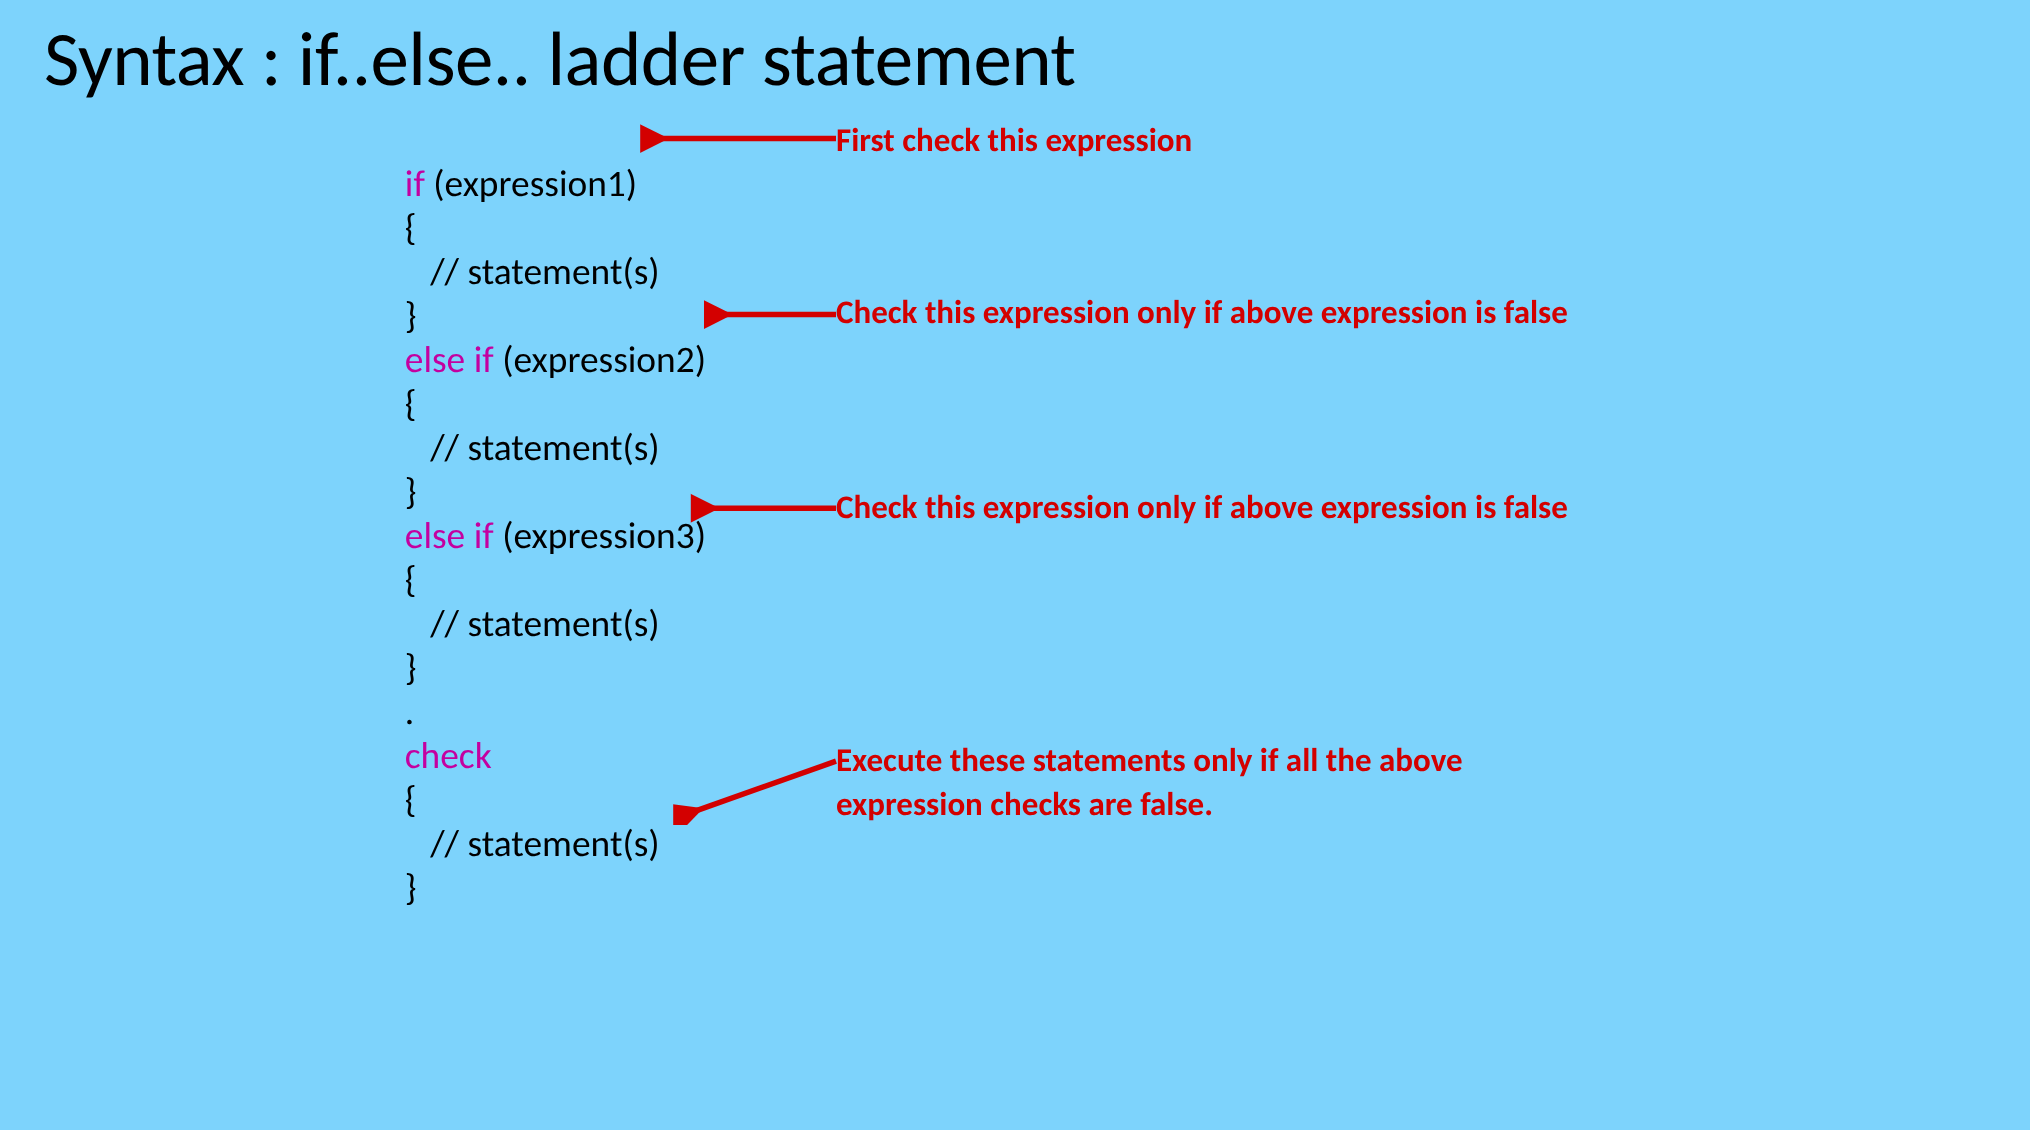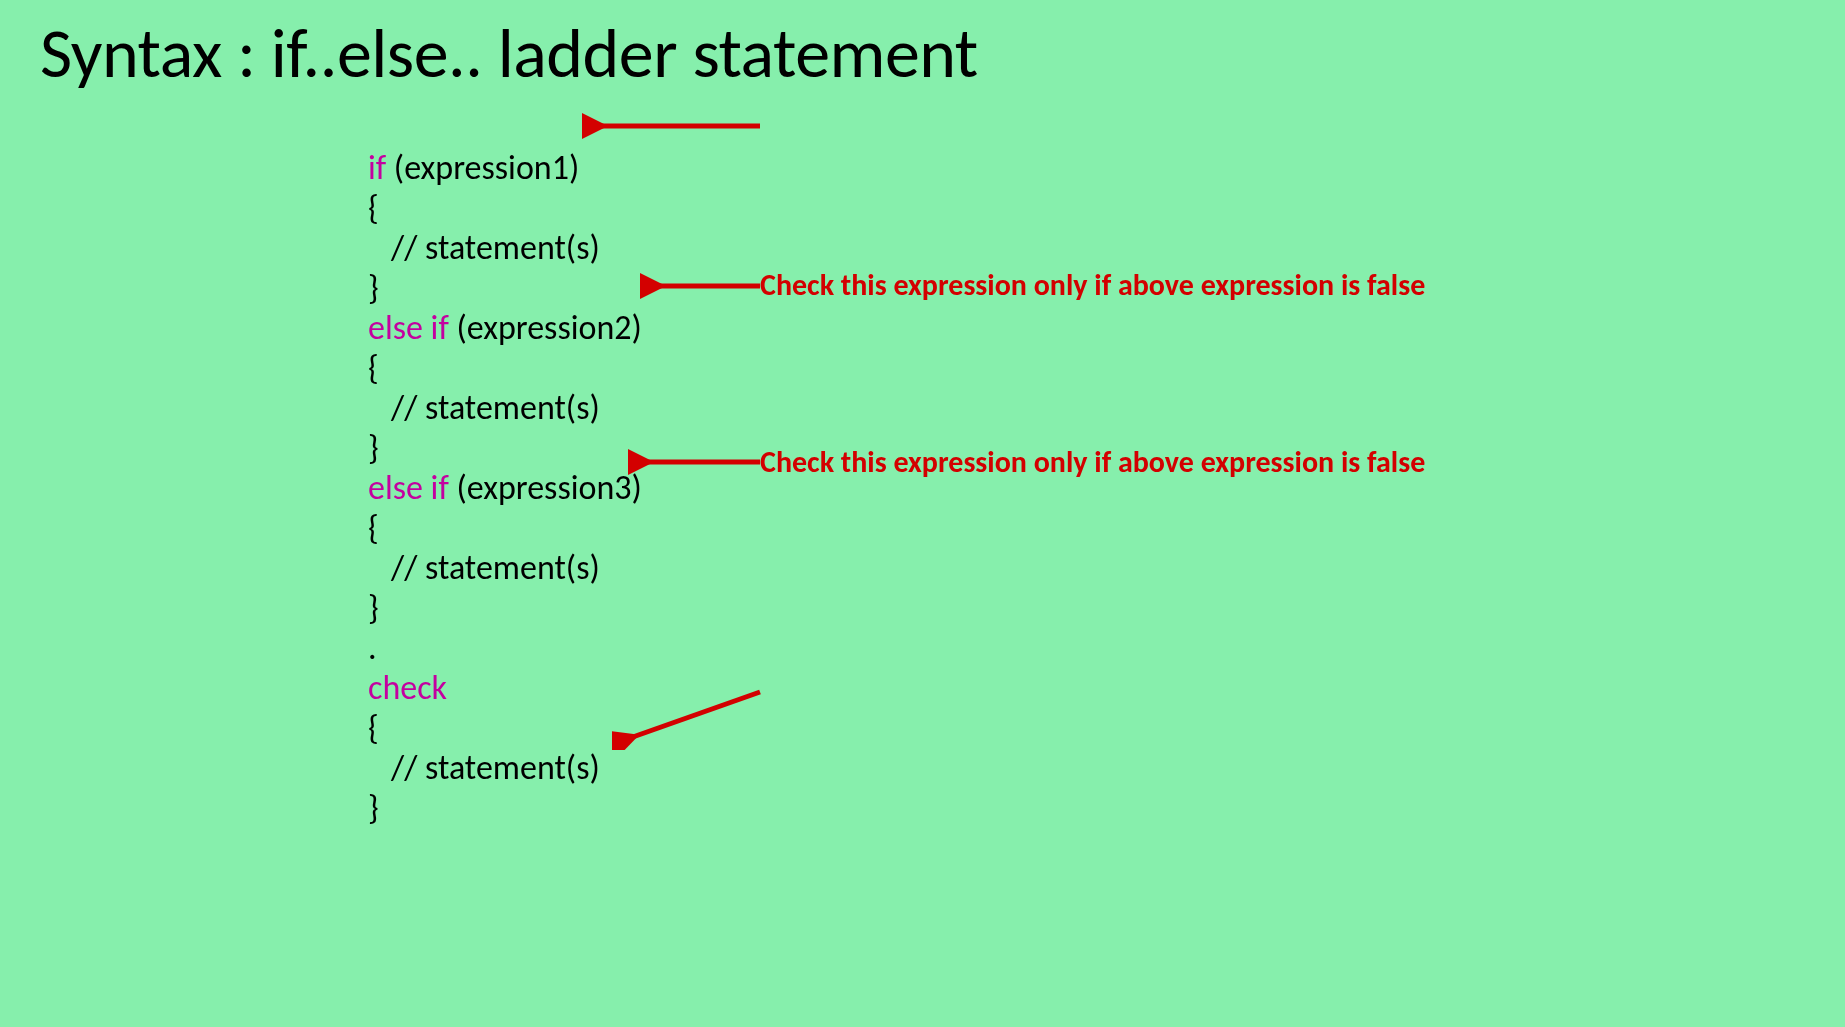--- a/index.html
+++ b/index.html
@@ -5,21 +5,21 @@
   html, body {
     margin: 0;
     padding: 0;
     background: #ffffff;
     font-family: "Segoe UI", "Calibri", Arial, sans-serif;
   }
   .slide {
     position: relative;
     width: 1845px;
     height: 1027px;
-    background: #86efac;
+    background: #7dd3fc;
   }
   .title {
     position: absolute;
     left: 40px;
     top: 10px;
     font-size: 70px;
     color: #000000;
     font-weight: 400;
     letter-spacing: -0.5px;
     white-space: pre;
@@ -68,22 +68,24 @@
 <span>{</span>
 <span>   // statement(s)</span>
 <span>}</span>
 <span>.</span>
 <span><span class="kw">check</span></span>
 <span>{</span>
 <span>   // statement(s)</span>
 <span>}</span>
 </div>
 
+  <div class="anno" style="left:760px; top:108px; width:700px;">First check this expression</div>
   <div class="anno" style="left:760px; top:265px; width:680px;">Check this expression only if above expression is false</div>
   <div class="anno" style="left:760px; top:442px; width:700px;">Check this expression only if above expression is false</div>
+  <div class="anno" style="left:760px; top:672px; width:680px;">Execute these statements only if all the above expression checks are false.</div>
 
   <svg class="arrow-svg" style="left:582px; top:108px;" width="180" height="36" viewBox="0 0 180 36">
     <defs>
       <marker id="ah1" markerWidth="14" markerHeight="14" refX="2" refY="7" orient="auto">
         <polygon points="0,7 14,0 14,14" fill="#d30000"></polygon>
       </marker>
     </defs>
     <line x1="178" y1="18" x2="16" y2="18" stroke="#d30000" stroke-width="5" marker-end="url(#ah1)"></line>
   </svg>
 

